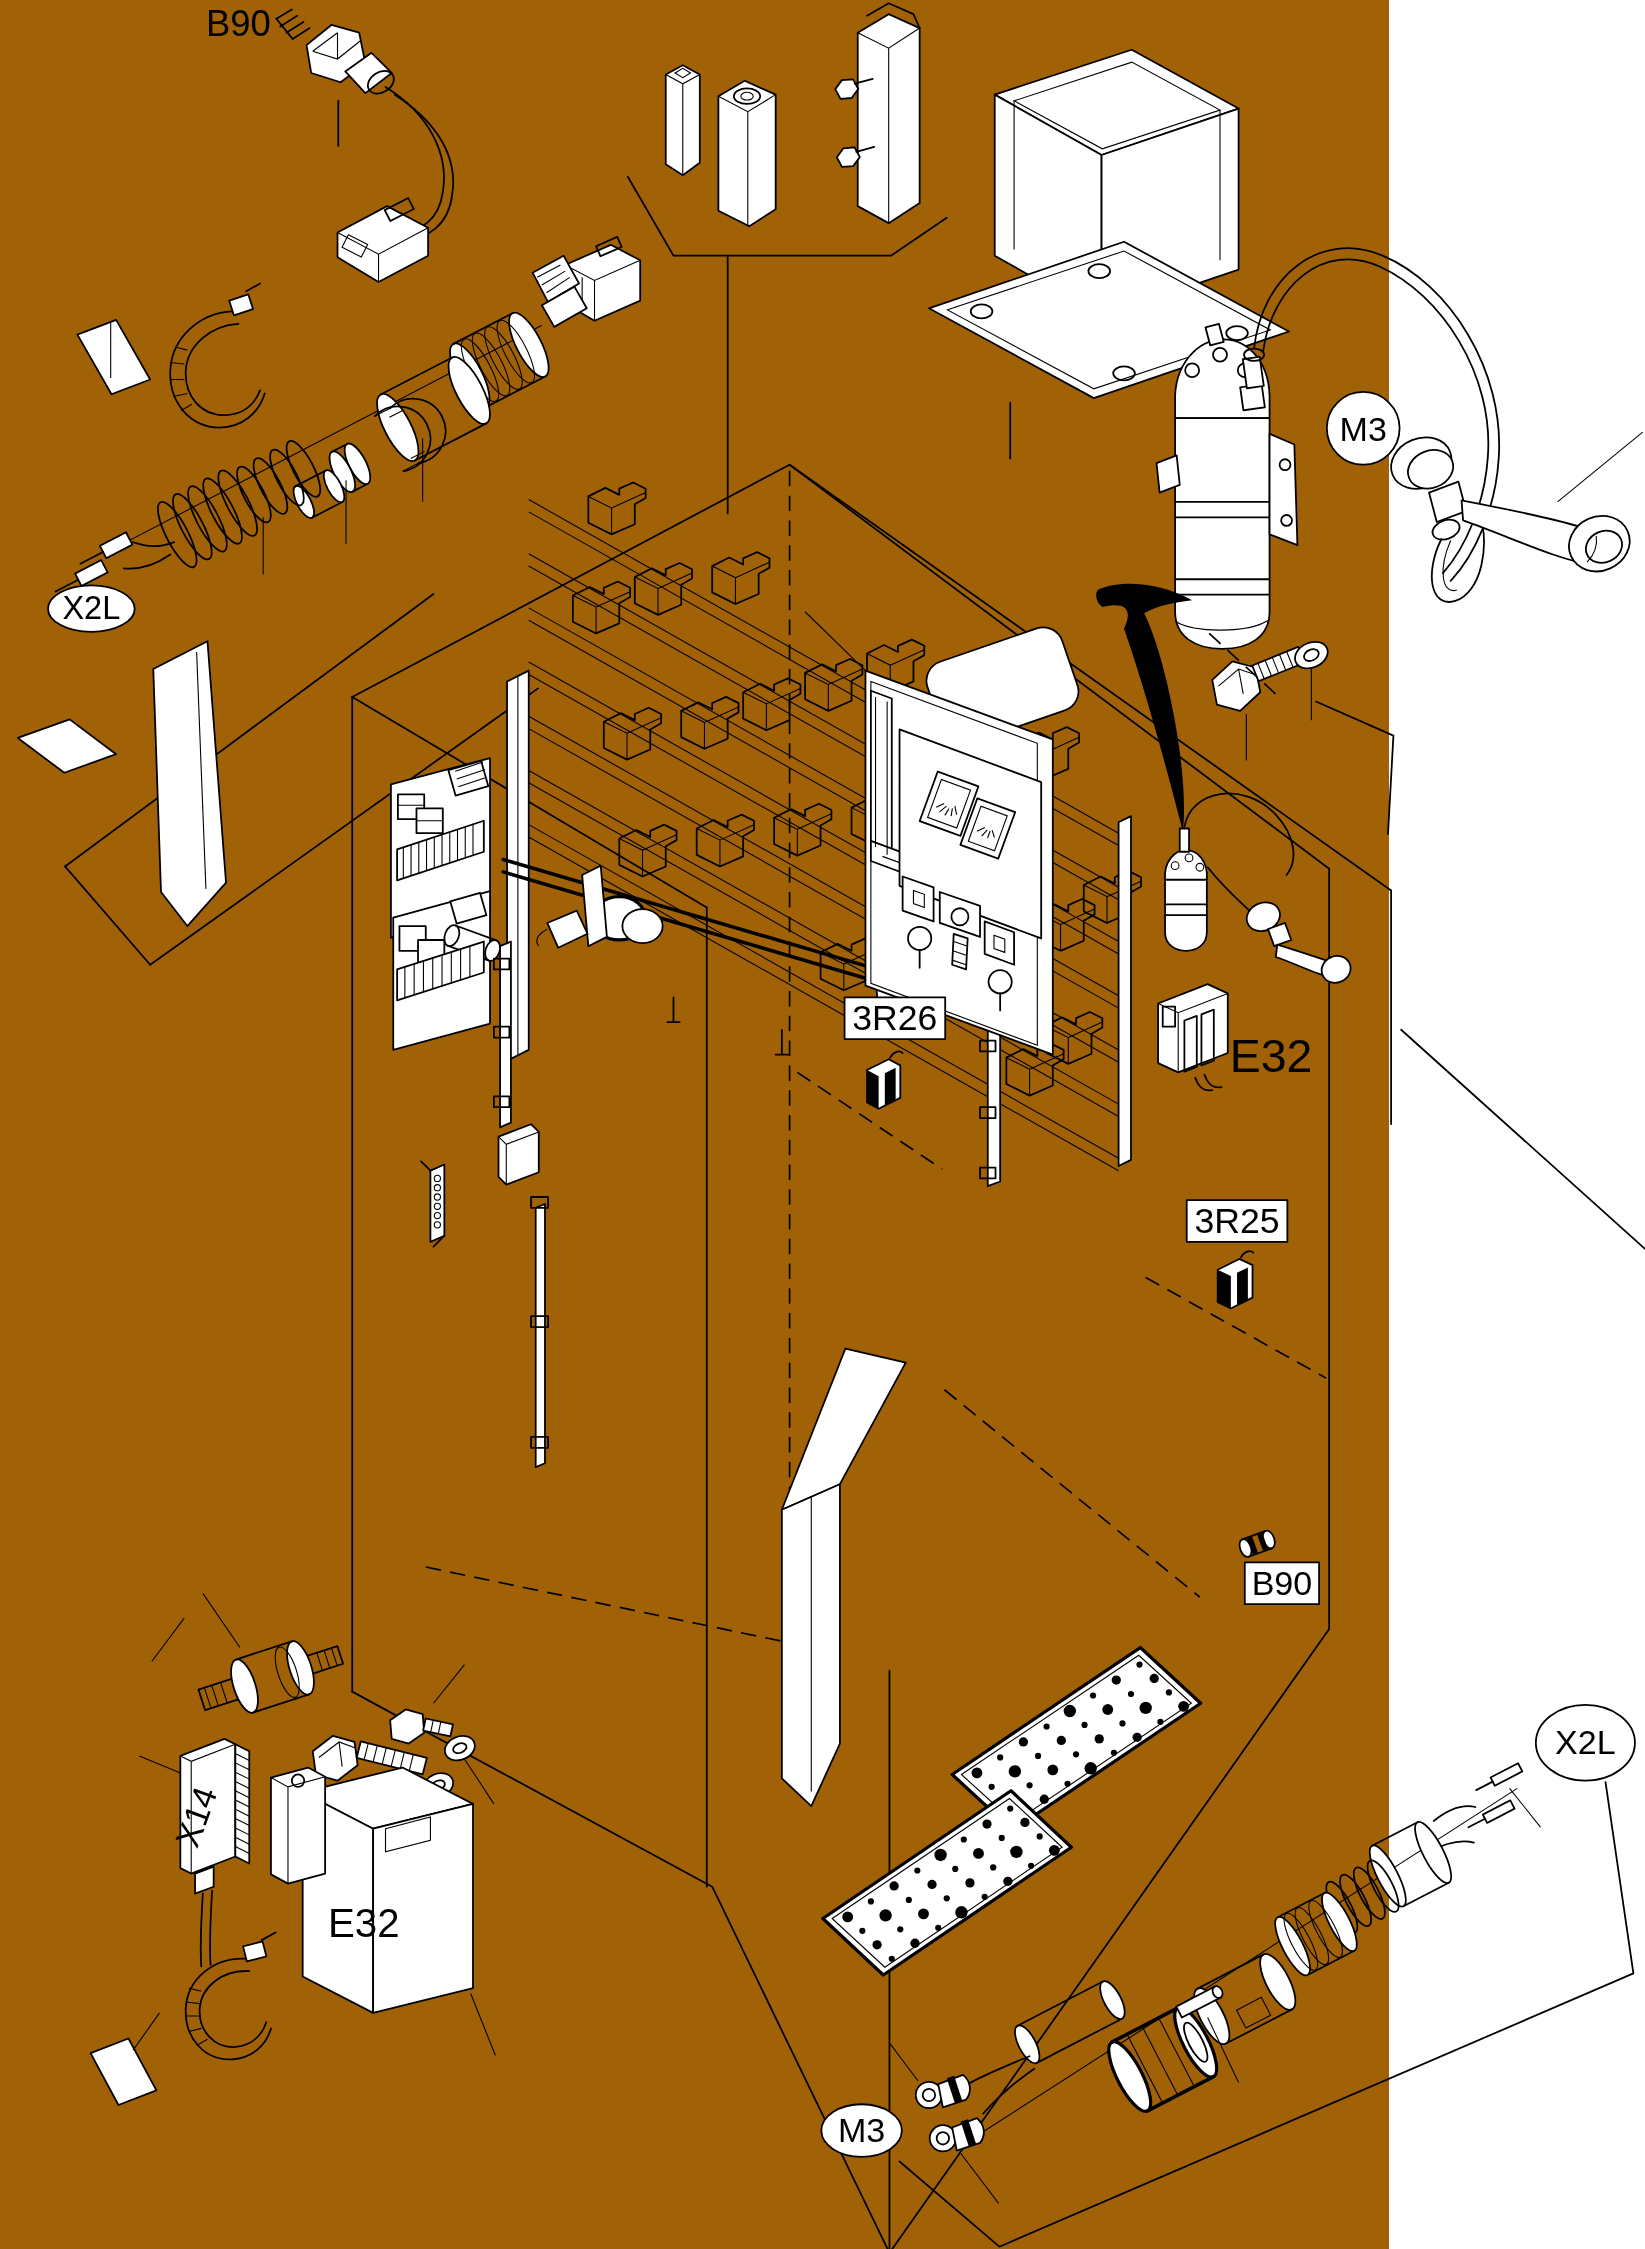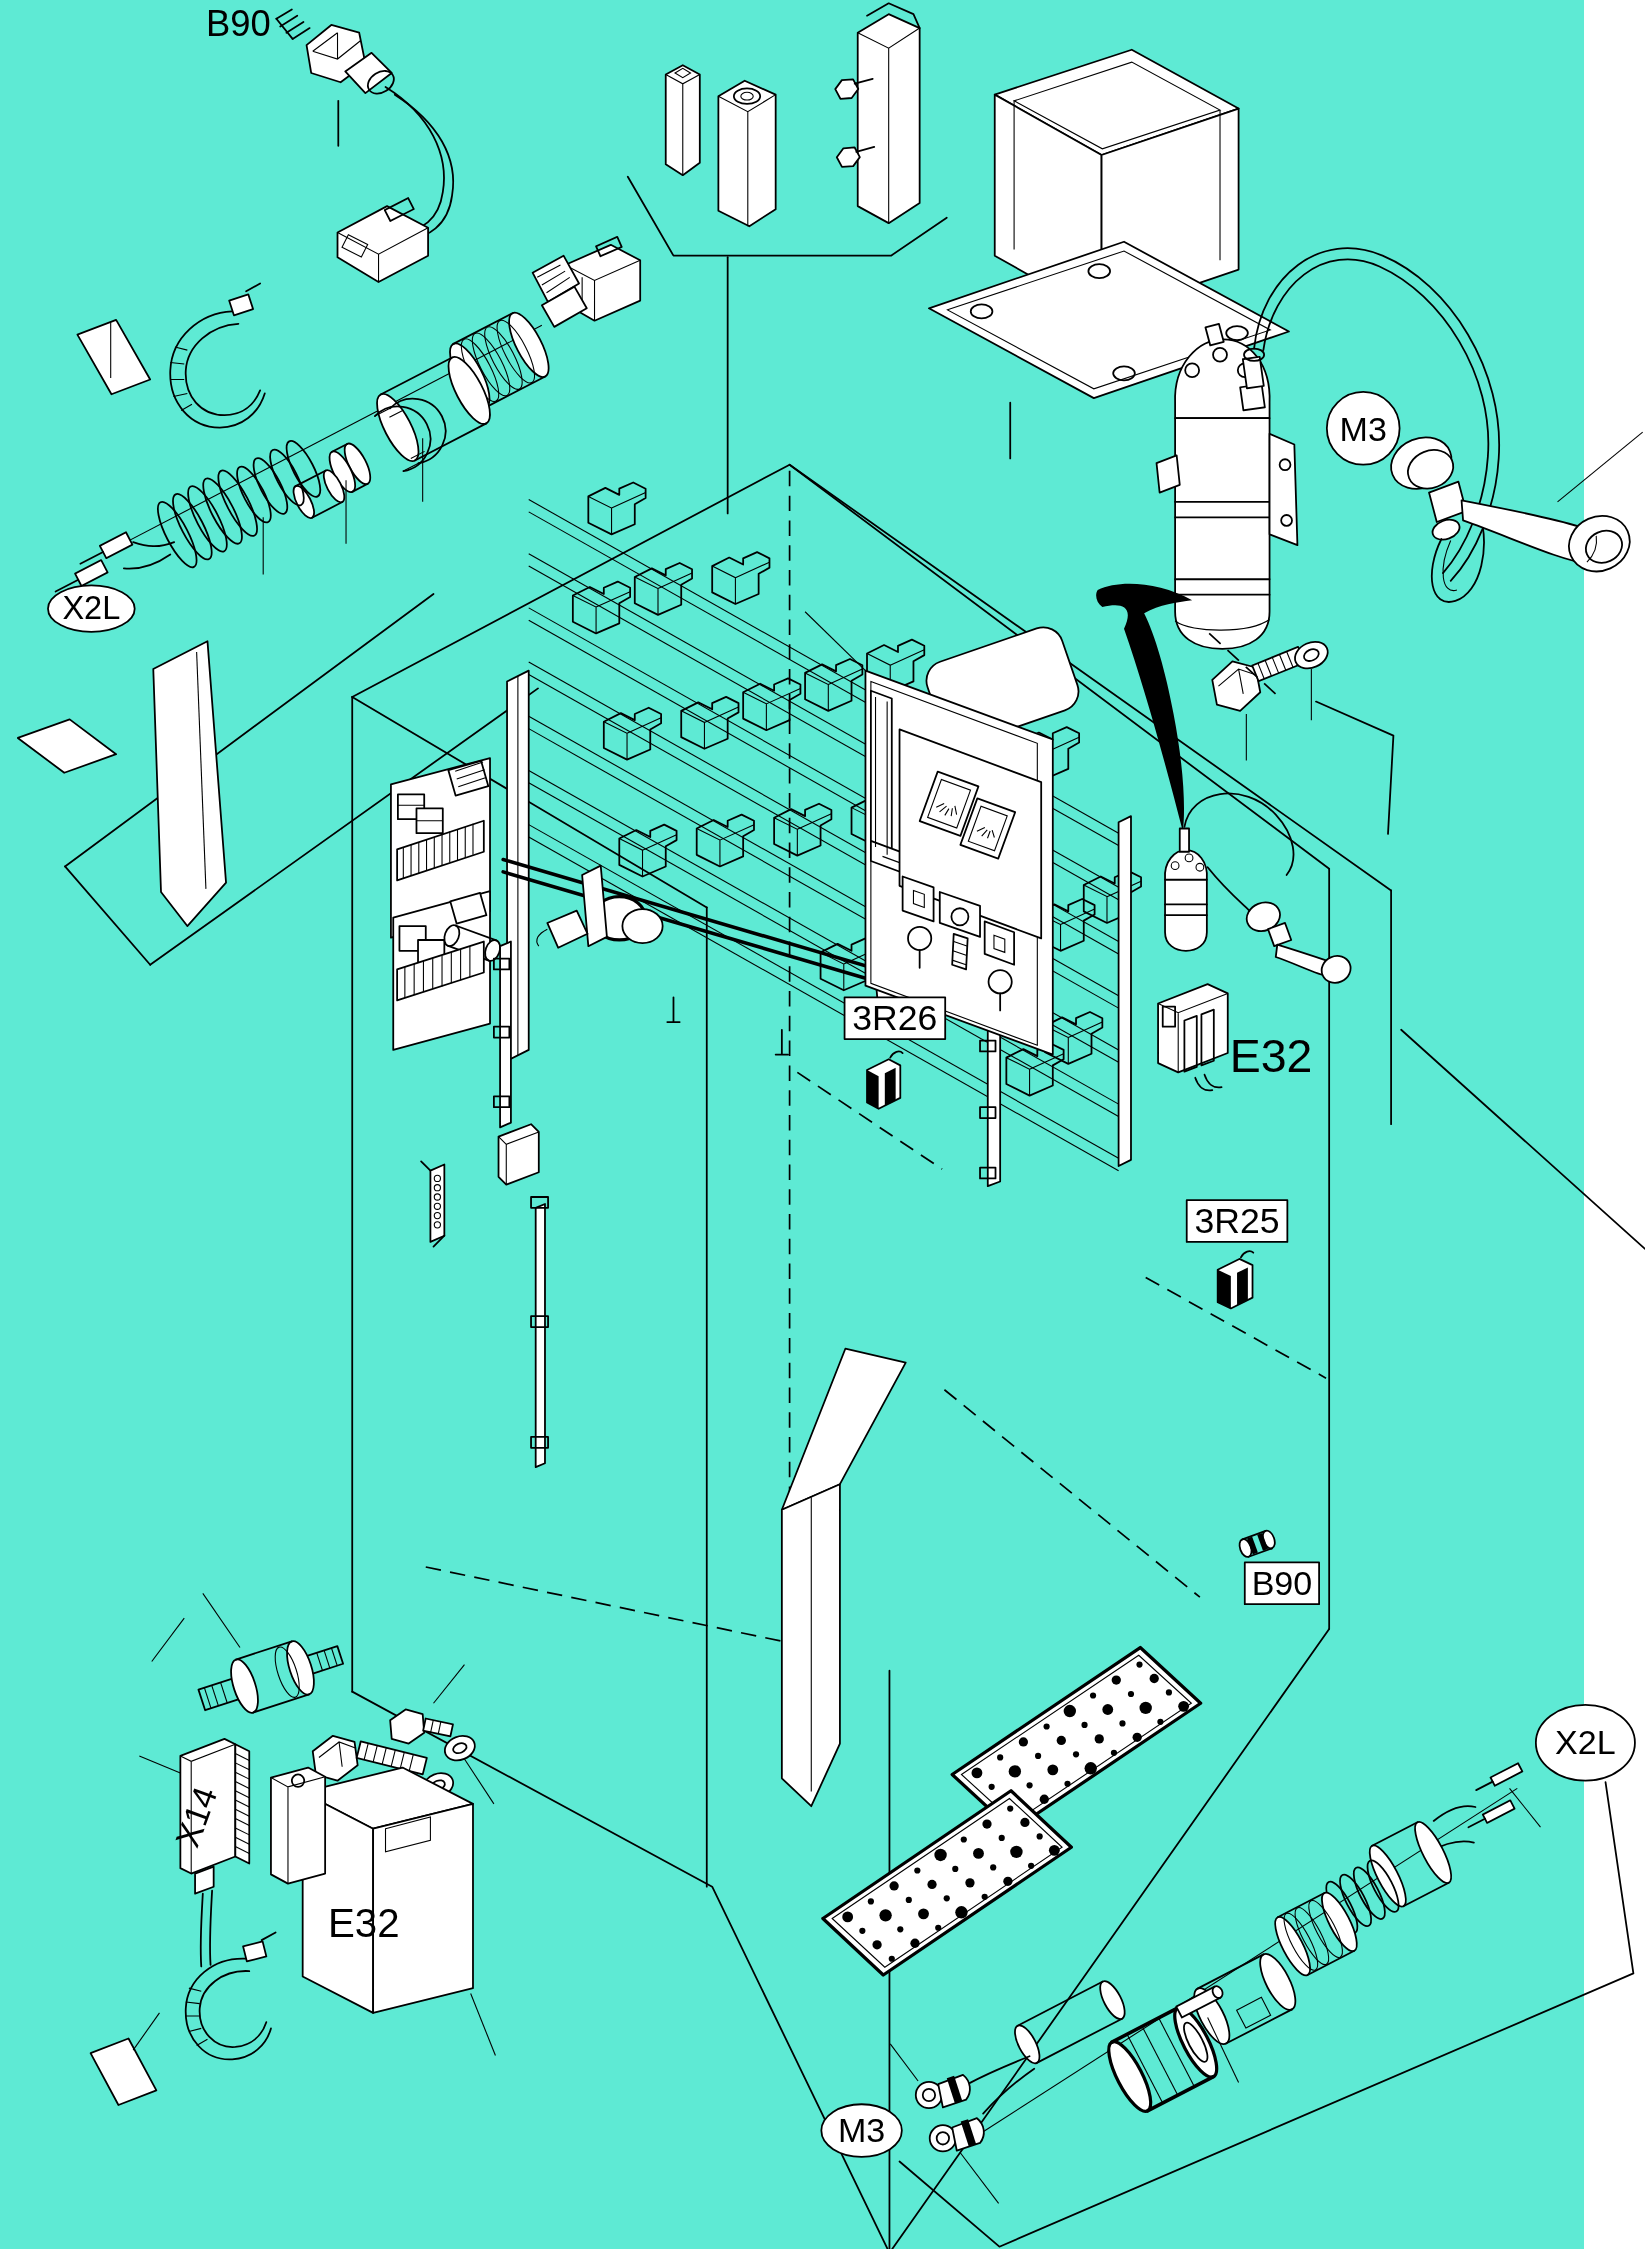--- a/index.html
+++ b/index.html
@@ -1,16 +1,16 @@
 <!DOCTYPE html>
 <html style="font-size:12.4px"><head>
 <meta charset="utf-8">
 <style>
   html,body{margin:0;padding:0;background:#fff;}
-  .stage{width:1584px;height:2250px;position:relative;background:#5eead4;font-family:"Liberation Sans",sans-serif;}
+  .stage{width:1389px;height:2250px;position:relative;background:#a16207;font-family:"Liberation Sans",sans-serif;}
   svg{display:block;}
   .ln{fill:none;stroke:#000;stroke-width:2.3;stroke-linecap:round;stroke-linejoin:round;}
   .bd{fill:none;stroke:#000;stroke-width:4.6;stroke-linecap:round;stroke-linejoin:round;}
   .tn{fill:none;stroke:#000;stroke-width:1.4;}
   .wf{fill:#fff;stroke:#000;stroke-width:2.3;stroke-linejoin:round;}
   .wfb{fill:#fff;stroke:#000;stroke-width:4.2;stroke-linejoin:round;}
   .bk{fill:#000;stroke:none;}
   .dsh{fill:none;stroke:#000;stroke-width:2.2;stroke-dasharray:20 12;}
   .dot{fill:#000;}
   text.lbl{fill:#000;font-family:"Liberation Sans",sans-serif;text-anchor:middle;}

